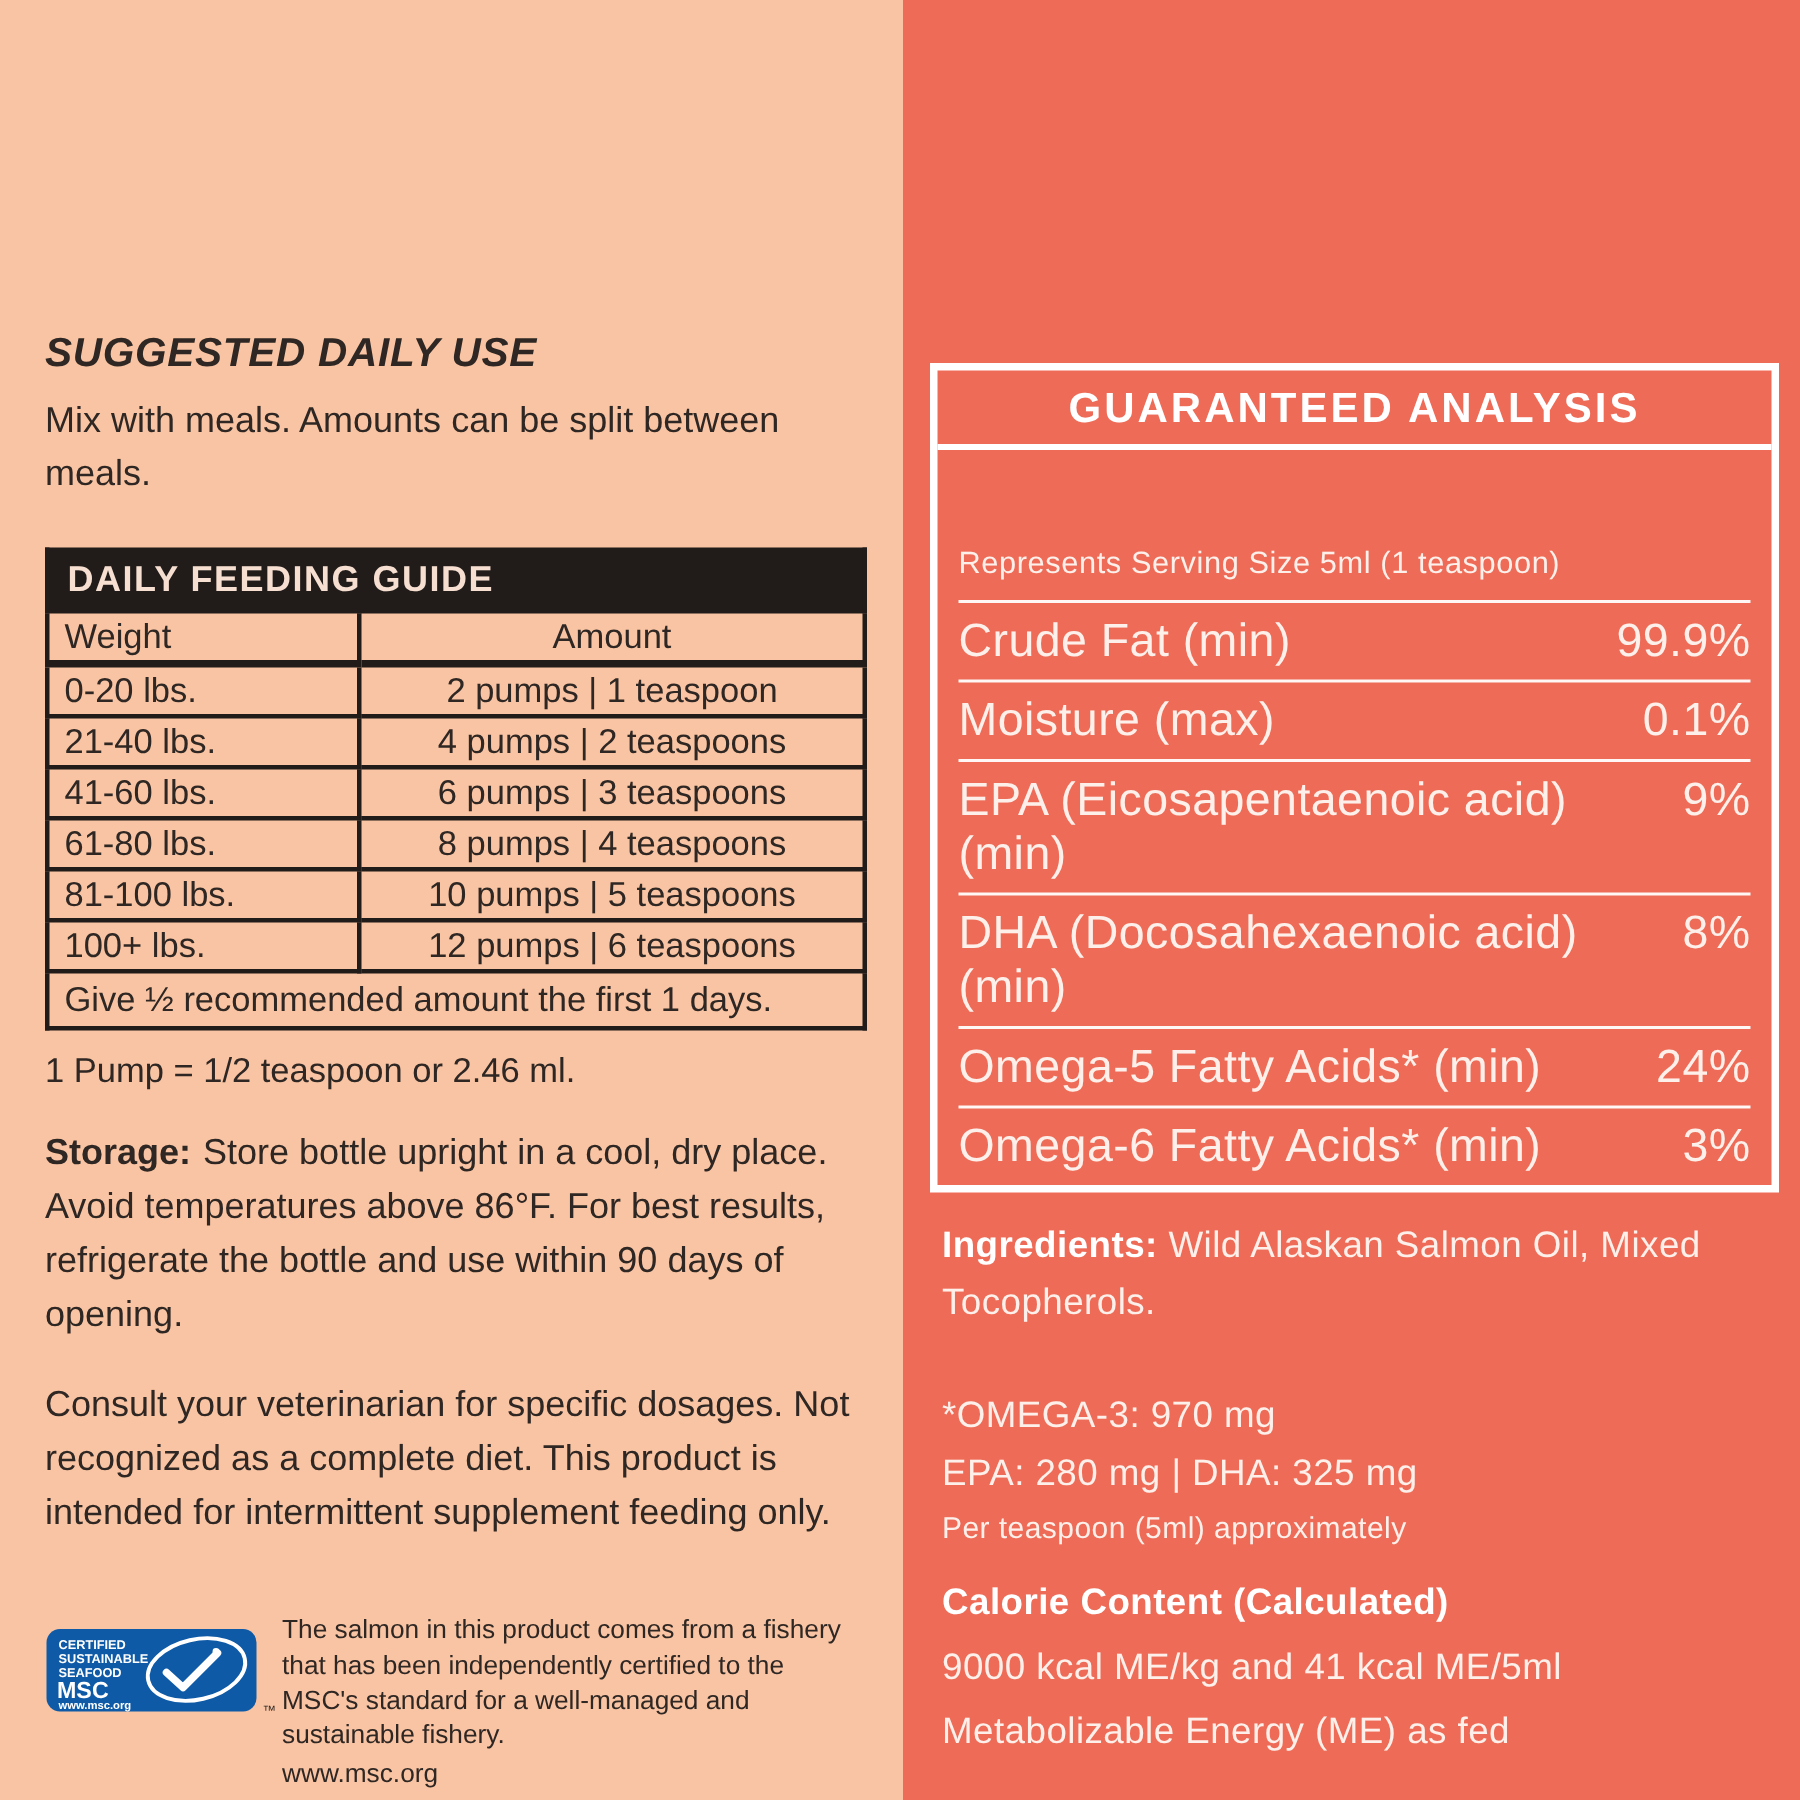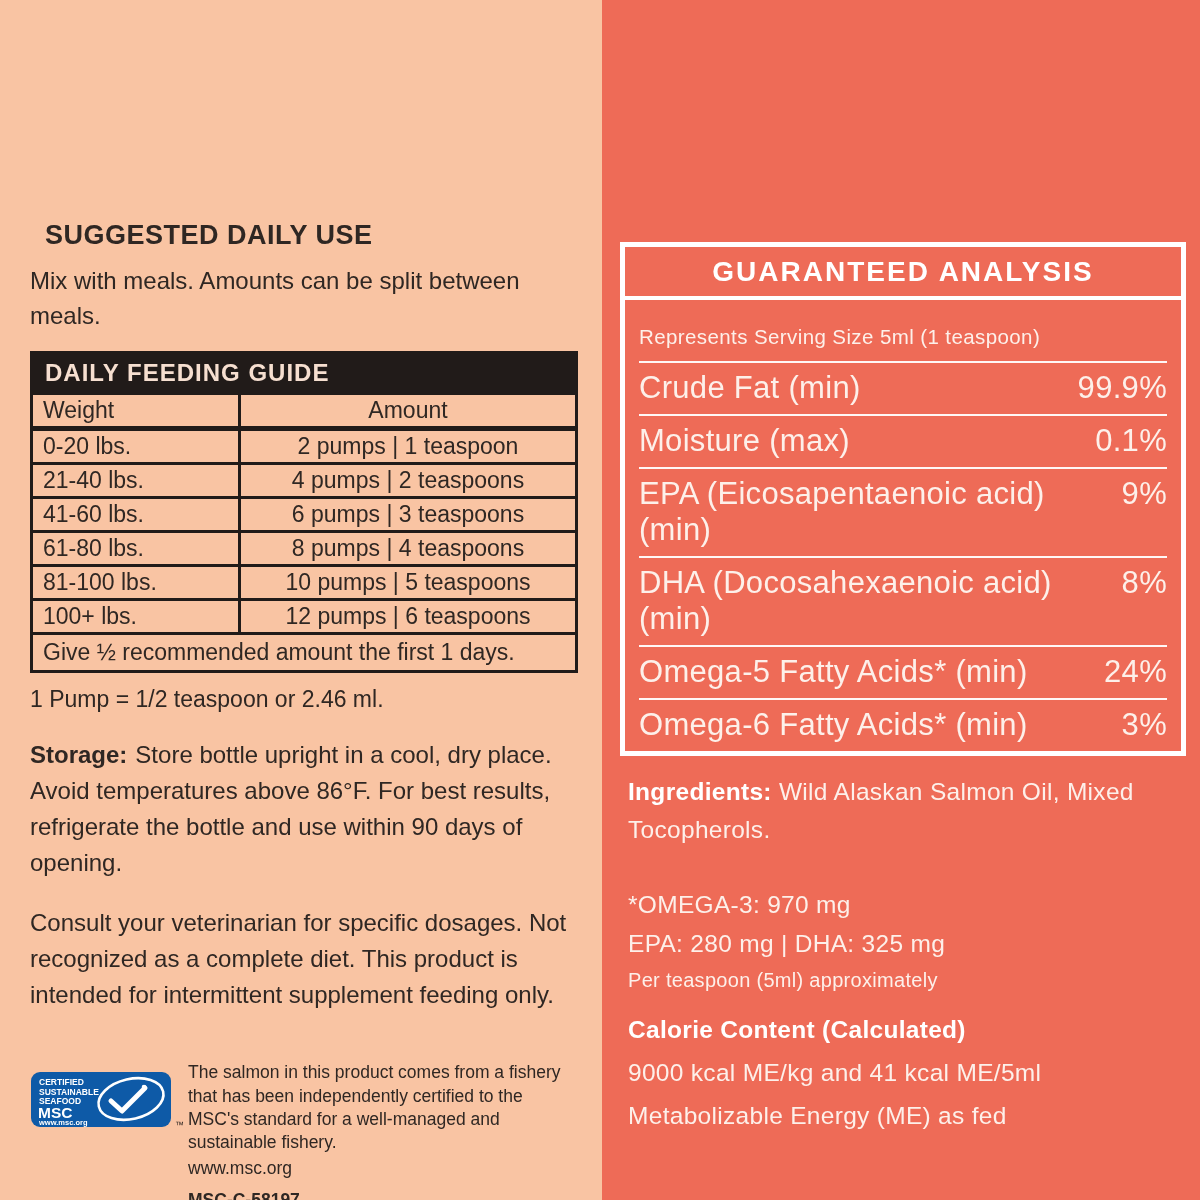--- a/index.html
+++ b/index.html
@@ -29,25 +29,26 @@
   .right-panel {
     width: 598px; height: 1200px;
     background: var(--right-bg);
     color: var(--light-text);
     padding: 242px 14px 0 18px;
     flex: 0 0 598px;
   }
 
   
   .sdu-heading {
-    margin: 0 0 12px 15px;
+    margin: 0 0 12px 0;
     font-size: 27px; font-weight: bold; letter-spacing: .5px;
     color: var(--dark-text);
-  }
-  .intro { margin: 0 0 18px 0; font-size: 24px; line-height: 1.46; max-width: 545px; }
+    font-style: italic;
+  }
+  .intro { margin: 0 0 32px 0; font-size: 24px; line-height: 1.46; max-width: 545px; }
 
   table.feeding {
     border-collapse: collapse;
     width: 548px;
     font-size: 23px;
     color: var(--dark-text);
   }
   table.feeding th, table.feeding td {
     border: 3px solid var(--table-border);
     padding: 2px 10px;
@@ -78,21 +79,21 @@
   .msc-code { margin-top: 9px; font-weight: bold; }
 
   
   .ga-box { border: 5px solid var(--white); width: 566px; }
   .ga-title {
     text-align: center; color: var(--white);
     font-size: 28px; font-weight: bold; letter-spacing: 2px;
     padding: 9px 0 8px 0;
     border-bottom: 4px solid var(--white);
   }
-  .ga-body { padding: 12px 14px 0 14px; }
+  .ga-body { padding: 12px 14px 0 14px; margin-top: 39px; }
   .ga-serving { font-size: 20.5px; letter-spacing: .4px; padding: 13px 0 12px 0; }
   .ga-row {
     display: flex; justify-content: space-between; align-items: flex-start;
     border-top: 2px solid rgba(255,255,255,.95);
     padding: 7px 0 8px 0;
     font-size: 31px; letter-spacing: .3px;
   }
   .ga-footnote {
     border-top: 2px solid rgba(255,255,255,.95);
     padding: 9px 0 12px 0;

